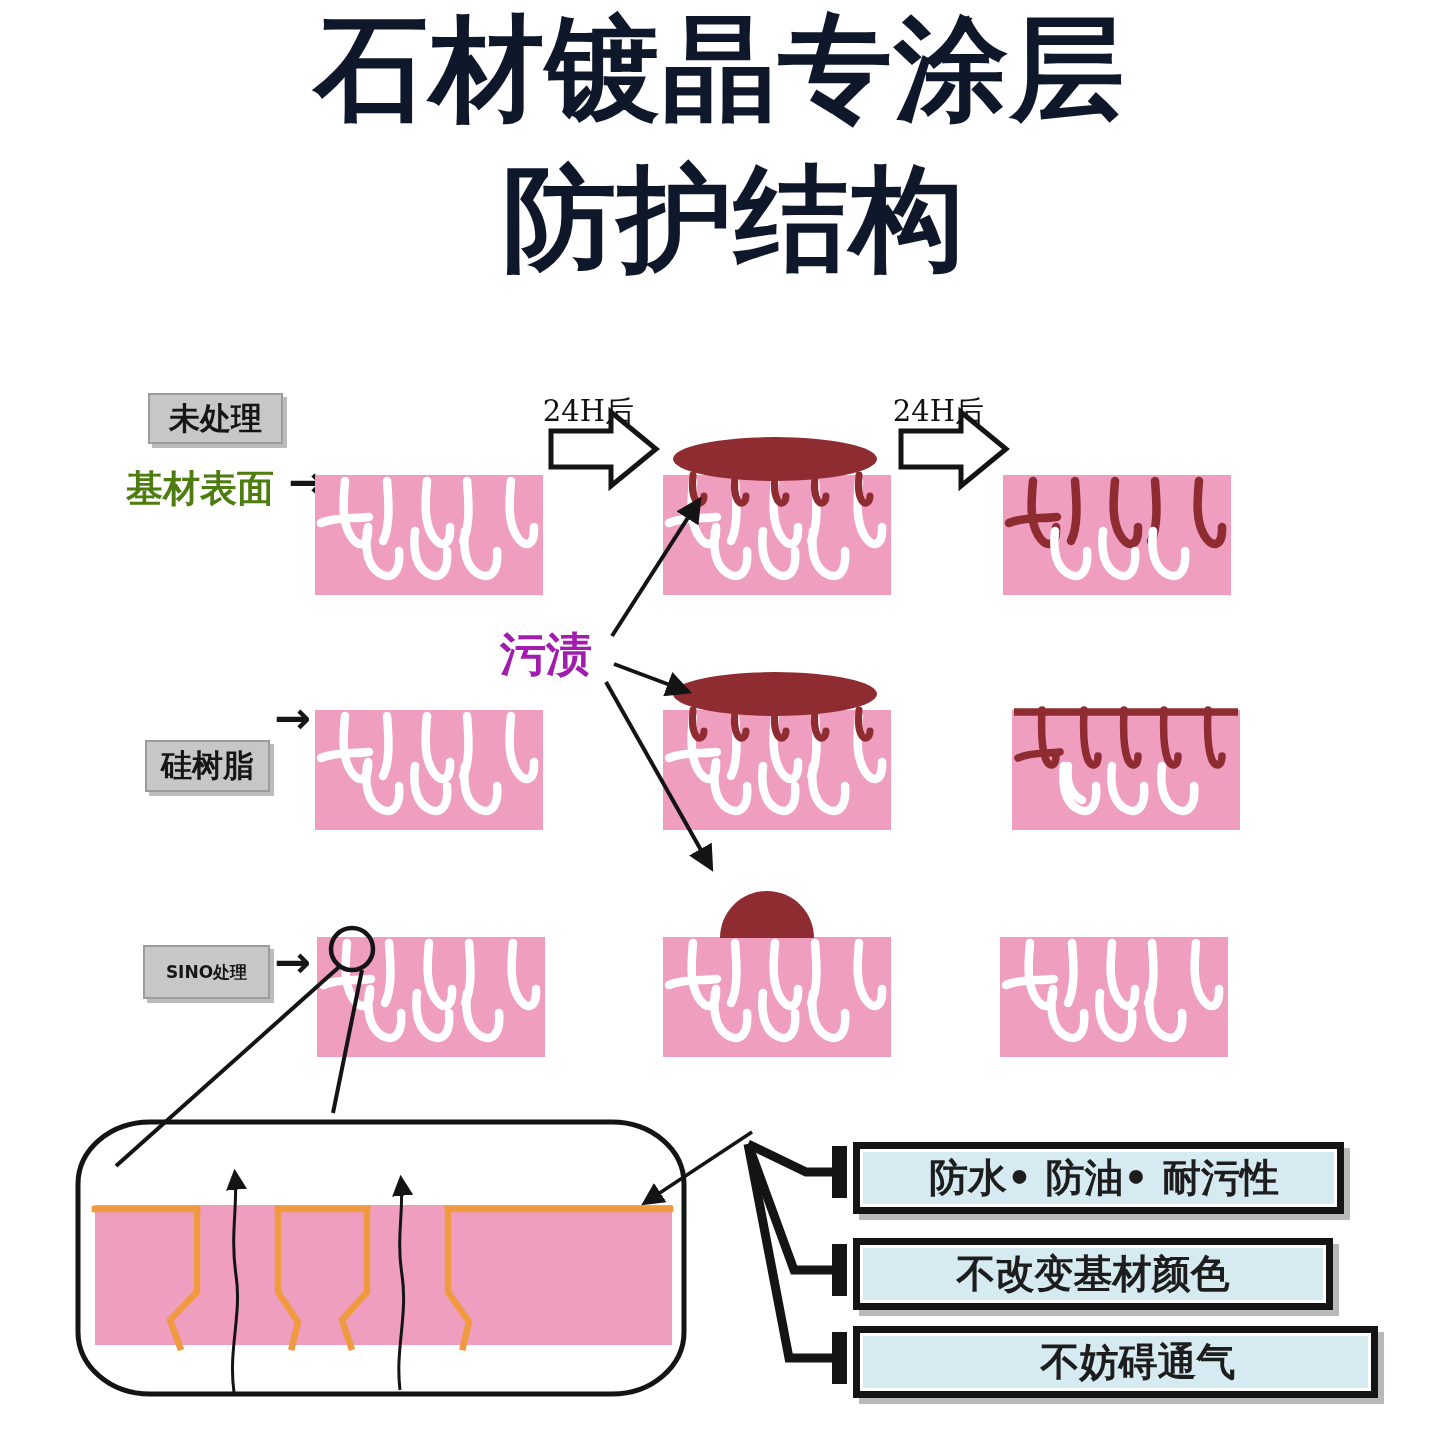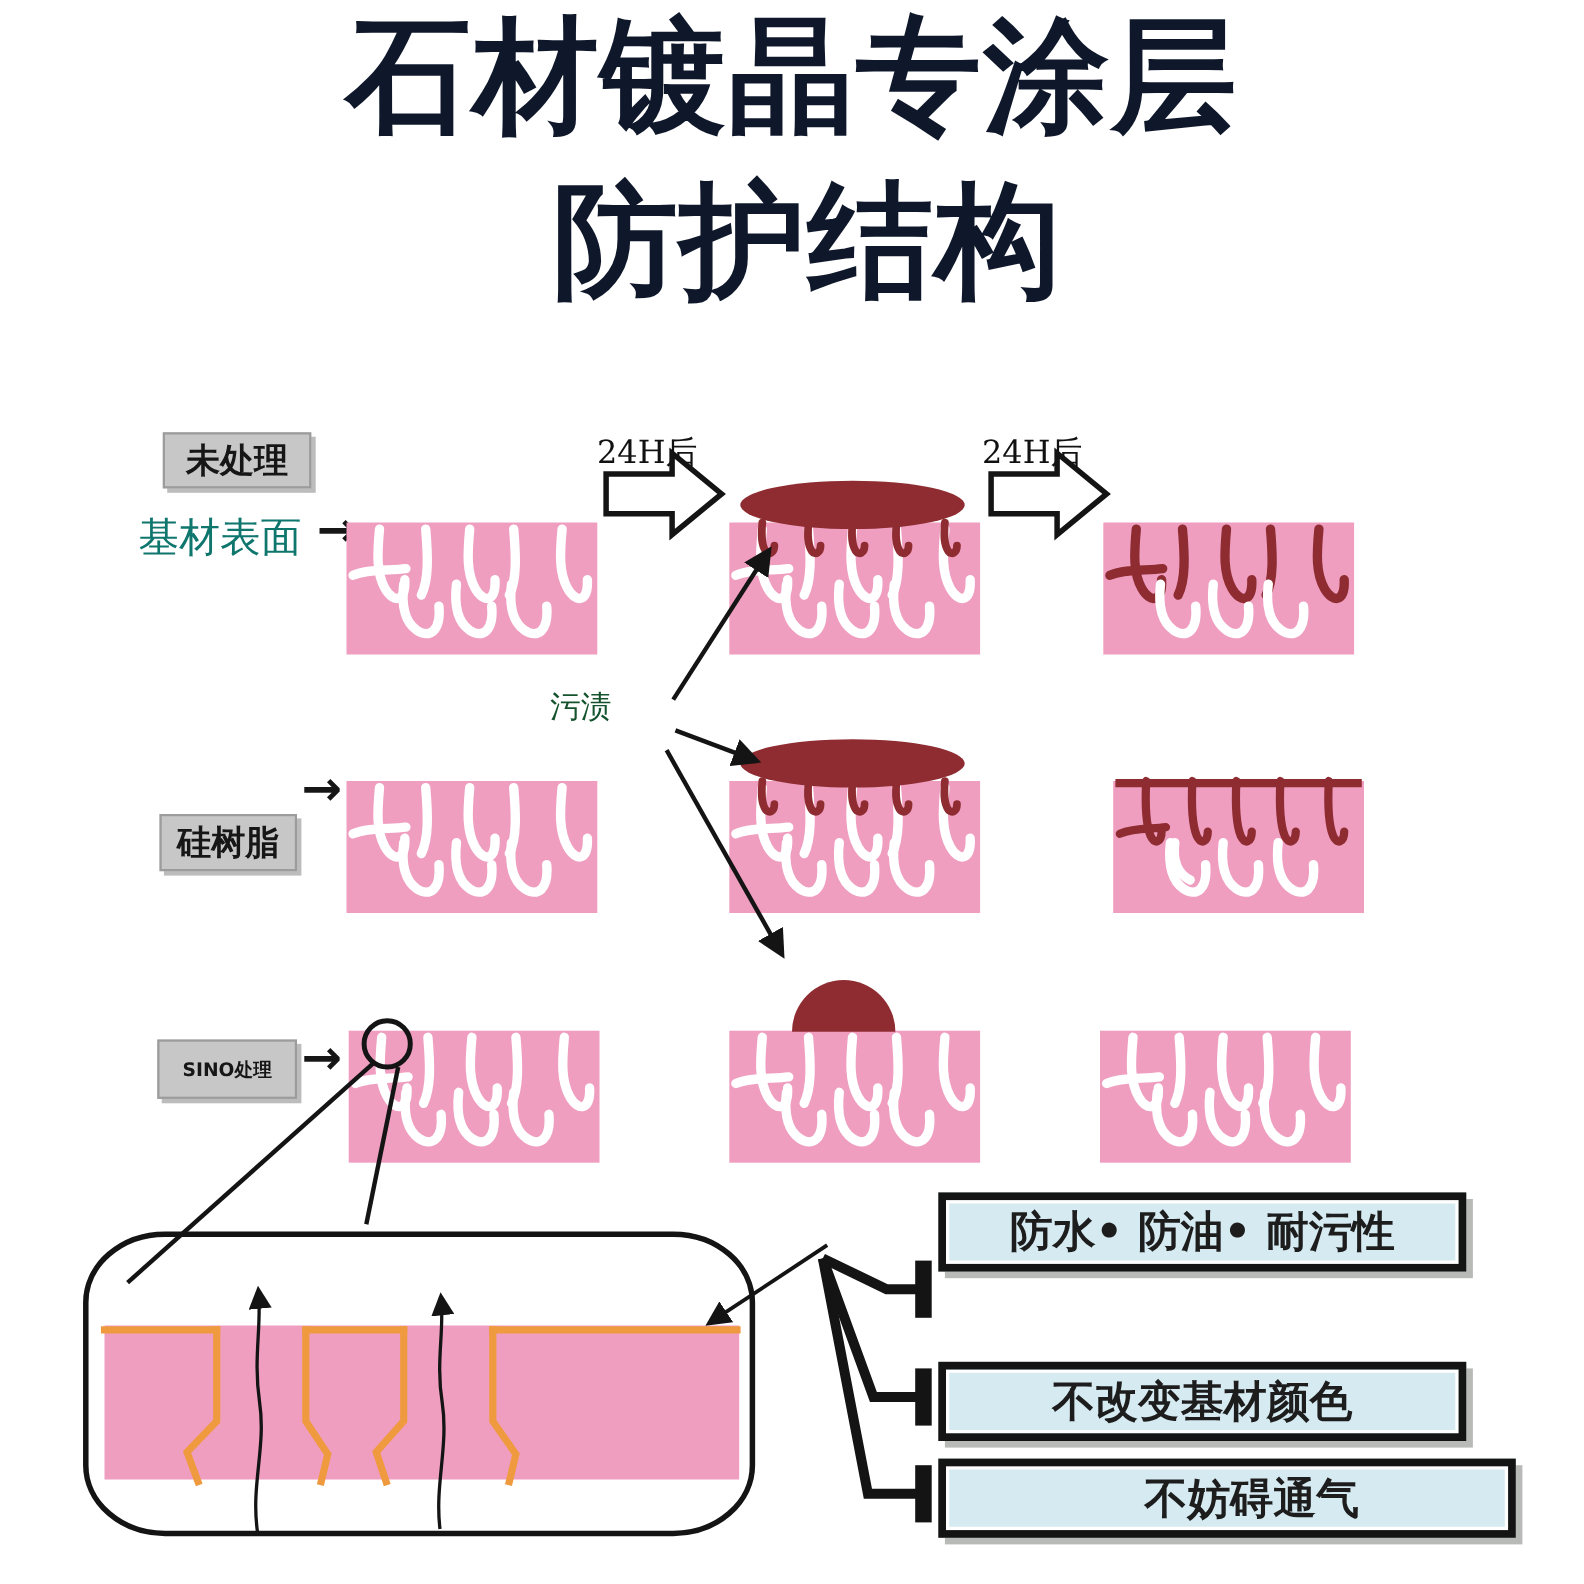--- a/index.html
+++ b/index.html
@@ -23,31 +23,31 @@
     border:2px solid #9c9c9c;
     box-shadow:4px 4px 0 #bcbcbc;
     color:#161616;font-weight:bold;
     display:flex;align-items:center;justify-content:center;
     font-size:31px;white-space:nowrap;
   }
   #tag1{left:148px;top:393px;width:131px;height:47px;}
   #tag2{left:145px;top:740px;width:121px;height:48px;}
   #tag3{left:143px;top:945px;width:123px;height:50px;font-size:17px;}
   .side-label{
-    color:#0f766e;font-weight:normal;font-size:37px;white-space:nowrap;
+    color:#4d7c0f;font-weight:bold;font-size:37px;white-space:nowrap;
   }
   #substrate-label{left:126px;top:464px;}
   .mini-arrow{
     color:#161616;font-weight:900;font-size:44px;line-height:1;
   }
   #mini-arrow-1{left:288px;top:460px;}
   #mini-arrow-2{left:274px;top:696px;}
   #mini-arrow-3{left:274px;top:940px;}
   
-  #stain-label{left:500px;top:624px;font-size:28px;font-weight:normal;color:#14532d;}
+  #stain-label{left:500px;top:624px;font-size:46px;font-weight:bold;color:#a21caf;}
   
   .proc-arrow-top{
     width:92px;text-align:right;font-family:"DejaVu Serif","Liberation Serif",serif;
     font-size:29px;color:#111;white-space:nowrap;
   }
   .proc-arrow-inner{
     width:62px;text-align:center;font-family:"DejaVu Serif","Liberation Serif",serif;
     font-size:26px;color:#111;white-space:nowrap;
   }
   #pa1-top{left:542px;top:392px;}
@@ -60,21 +60,21 @@
   #vapor-label{left:336px;top:1114px;width:140px;}
   
   .banner{
     left:853px;width:466px;height:58px;
     background:var(--banner-fill,#d6eaf1);
     border:7px solid #141414;
     box-shadow:inset 0 0 0 3px #ffffff, 6px 6px 0 rgba(125,130,125,.55);
     display:flex;align-items:center;justify-content:center;
     font-size:39px;font-weight:bold;color:#1d1d1d;white-space:nowrap;
   }
-  #banner1{top:1084px;}
+  #banner1{top:1142px;padding-left:11px;}
   #banner2{top:1238px;text-align:right;}
   #banner3{top:1326px;padding-left:45px;}
   .banner-tab{
     left:832px;width:15px;height:52px;background:#141414;
   }
   #tab1{top:1146px;}
   #tab2{top:1244px;}
   #tab3{top:1332px;}
   svg{display:block;}
   .noptr{pointer-events:none;}

